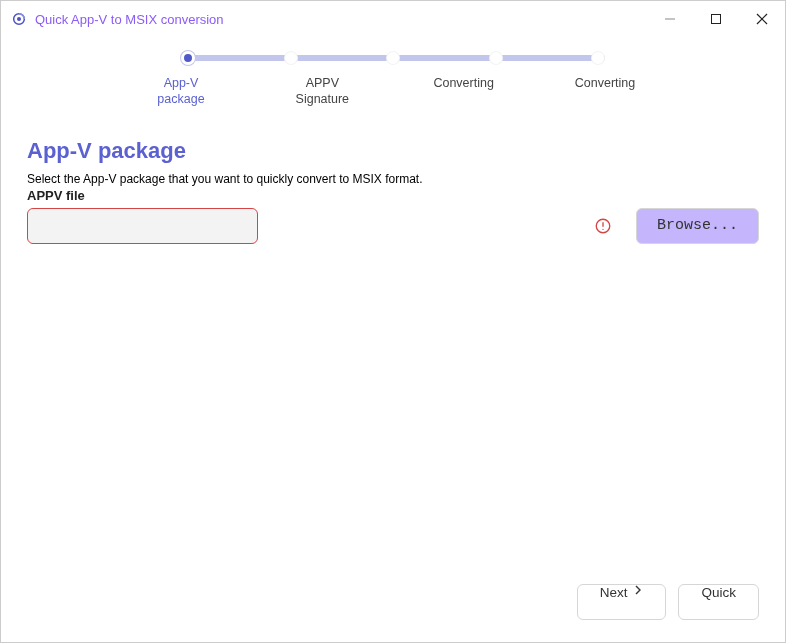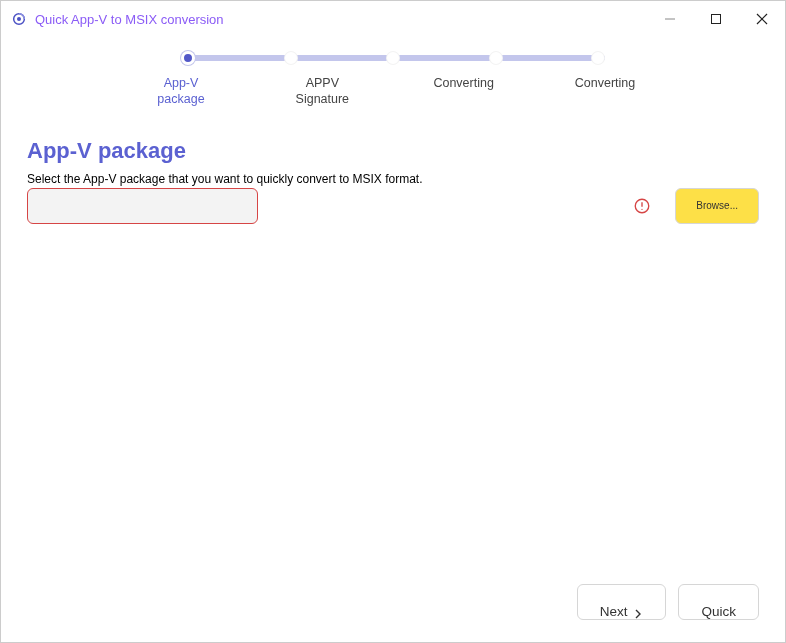--- a/index.html
+++ b/index.html
@@ -134,41 +134,42 @@
     top: 50%;
     transform: translateY(-50%);
     color: #d64545;
     width: 18px; height: 18px;
   }
   .browse-btn {
     height: 36px;
     padding: 0 20px;
     border: 1px solid #d6d6d6;
     border-radius: 6px;
-    background: #fde047;
-    font-size: 10px;
+    background: #c4b5fd;
+    font-size: 15px;
     color: #333;
+    font-family: Liberation Mono, monospace;
   }
 
   .footer {
     display: flex;
     justify-content: flex-end;
     gap: 12px;
     padding: 0 26px 22px 0;
   }
   .btn {
     height: 36px;
     padding: 0 22px;
     border: 1px solid #d6d6d6;
     border-radius: 6px;
     background: #fff;
     font-size: 13.5px;
     color: #333;
     display: inline-flex;
-    align-items: flex-end;
+    align-items: flex-start;
     gap: 6px;
   }
   .btn .chev { width: 10px; height: 10px; }
 </style>
 </head>
 <body>
 
 <div class="titlebar">
   <span class="app-icon">
     <svg viewBox="0 0 24 24" fill="none" stroke="#4a50c4" stroke-width="2.2">
@@ -214,20 +215,21 @@
       <div class="lbl">APPV Signature</div>
       <div class="lbl">Converting</div>
       <div class="lbl">Converting</div>
     </div>
   </div>
 </div>
 
 <div class="content">
   <div class="page-title">App-V package</div>
   <div class="page-desc">Select the App-V package that you want to quickly convert to MSIX format.</div>
+  <div class="field-label">APPV file</div>
   <div class="file-row">
     <div class="file-input-wrap">
       <input class="file-input" type="text" value="" style="">
       <span class="err-icon">
         <svg viewBox="0 0 24 24" fill="none" stroke="#d64545" stroke-width="1.8">
           <circle cx="12" cy="12" r="9"></circle>
           <line x1="12" y1="7" x2="12" y2="13"></line>
           <circle cx="12" cy="16.5" r="0.8" fill="#d64545" stroke="none"></circle>
         </svg>
       </span>

